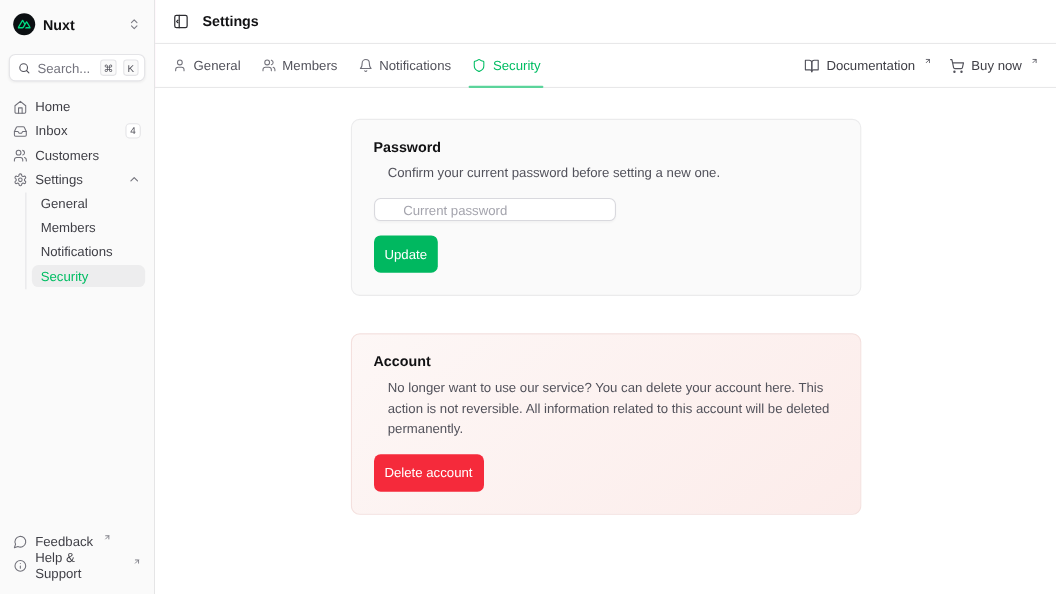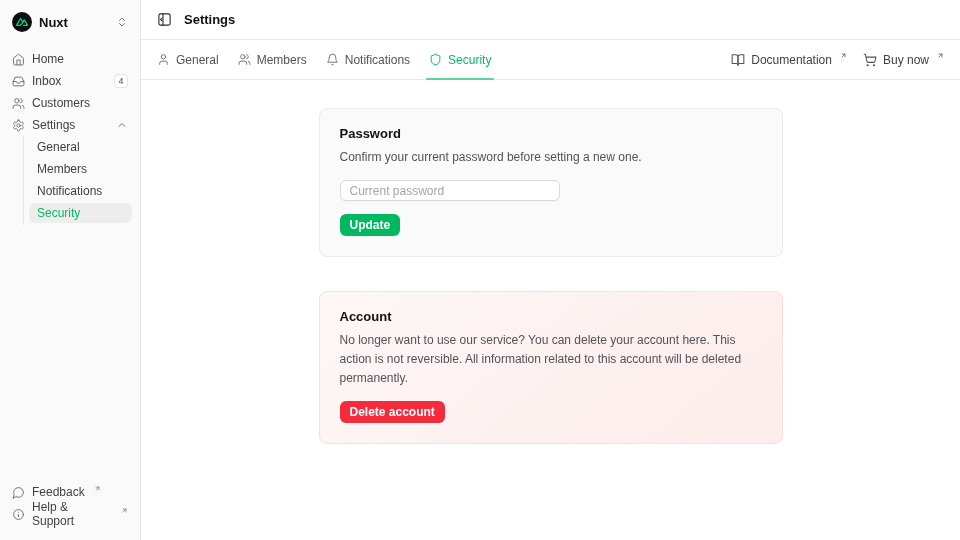--- a/index.html
+++ b/index.html
@@ -59,27 +59,27 @@
   .hlink { display:flex; align-items:center; gap:6px; color:#3f3f46; cursor:pointer;text-align:center; }
   .hlink .ic { color:#52525b; }
 
   .content { position:absolute; top:81px; left:0; right:0; bottom:0; overflow:auto; background:#fff;
              display:flex; flex-direction:column; align-items:center; padding-top:27px; gap:34px; }
 
   .card { width:464px; border-radius:8px; padding:17px 20px 20px; }
   .card.password { background:#fafafa; border:1px solid #ebebec; }
   .card.account  { background:linear-gradient(140deg,#fdf7f6 0%,#fcecea 100%); border:1px solid #f4e0de; }
   .card h3 { font-size:13px; font-weight:700; color:#111113; margin-bottom:7px; }
-  .card p  { font-size:12px; color:#52525b; line-height:19px; margin-bottom:13px; max-width:424px; }
-  .pw-input { display:block; width:220px; height:21px; margin-bottom:12px; padding:0 9px; font-size:12px;
+  .card p  { font-size:12px; color:#52525b; line-height:19px; margin-bottom:13px; max-width:424px;margin-left:13px; }
+  .pw-input { display:block; width:220px; height:21px; margin-bottom:12px; padding:0 26px; font-size:12px;
               font-family:"Liberation Sans", sans-serif; color:#18181b; background:#fff;
               border:1px solid #d9d9de; border-radius:6px; box-shadow:0 1px 2px rgba(0,0,0,.03); outline:none; }
   .pw-input::placeholder { color:#a4a4ad; }
-  .btn { display:inline-flex; align-items:center; height:22px; padding:0 10px; border:none; border-radius:6px;
-         font-size:12px; font-weight:700; font-family:"Liberation Sans", sans-serif; color:#fff; cursor:pointer; }
+  .btn { display:inline-flex; align-items:center; height:34px; padding:0 10px; border:none; border-radius:6px;
+         font-size:12px; font-weight:400; font-family:"Liberation Sans", sans-serif; color:#fff; cursor:pointer; }
   .btn.primary { background:#00b860; margin-top:1px; }
   .btn.danger  { background:#f52a3b; }
 </style>
 </head>
 <body>
 
 <div class="app">
 
   <aside class="sidebar">
 
@@ -89,20 +89,29 @@
             <path d="M13.46 19.83h8.92c.29 0 .56-.07.81-.21.24-.14.45-.34.59-.59.14-.24.22-.52.22-.8 0-.28-.08-.56-.22-.8L17.79 7.41a1.63 1.63 0 0 0-1.4-.8c-.28 0-.56.07-.8.21-.25.14-.45.35-.6.59l-1.53 2.64-3-5.16a1.61 1.61 0 0 0-1.4-.8c-.28 0-.56.07-.8.21-.25.14-.45.35-.6.59L.22 17.43c-.14.24-.22.52-.22.8 0 .28.07.56.22.8.14.24.34.45.59.59.24.14.52.21.8.21h5.6c2.22 0 3.86-.97 4.98-2.86l2.73-4.7 1.47-2.51 4.39 7.55h-5.86l-1.46 2.52Zm-6.34-2.52H3.21l5.86-10.07 2.92 5.04-1.96 3.37c-.75 1.22-1.6 1.66-2.91 1.66Z"></path>
           </svg>
       </span>
       <span class="brand-name">Nuxt</span>
       <svg class="ic muted-ic" width="12" height="12" viewBox="0 0 24 24" fill="none" stroke="currentColor" stroke-width="2" stroke-linecap="round" stroke-linejoin="round">
           <path d="m7 15 5 5 5-5"></path>
           <path d="m7 9 5-5 5 5"></path>
         </svg>
     </div>
 
+    <div class="search-box">
+      <svg class="ic" width="12" height="12" viewBox="0 0 24 24" fill="none" stroke="#52525b" stroke-width="2" stroke-linecap="round">
+          <circle cx="11" cy="11" r="7"></circle>
+          <line x1="20.5" y1="20.5" x2="16.2" y2="16.2"></line>
+        </svg>
+      <span class="search-ph">Search...</span>
+      <span class="kbd">⌘</span>
+      <span class="kbd">K</span>
+    </div>
 
     <nav class="nav">
       <div class="nav-item">
         <svg class="ic" width="13" height="13" viewBox="0 0 24 24" fill="none" stroke="currentColor" stroke-width="1.8" stroke-linecap="round" stroke-linejoin="round">
             <path d="m3 9.5 9-7.5 9 7.5V20a2 2 0 0 1-2 2H5a2 2 0 0 1-2-2z"></path>
             <path d="M9 22v-9h6v9"></path>
           </svg>
         <span>Home</span>
       </div>
       <div class="nav-item">

